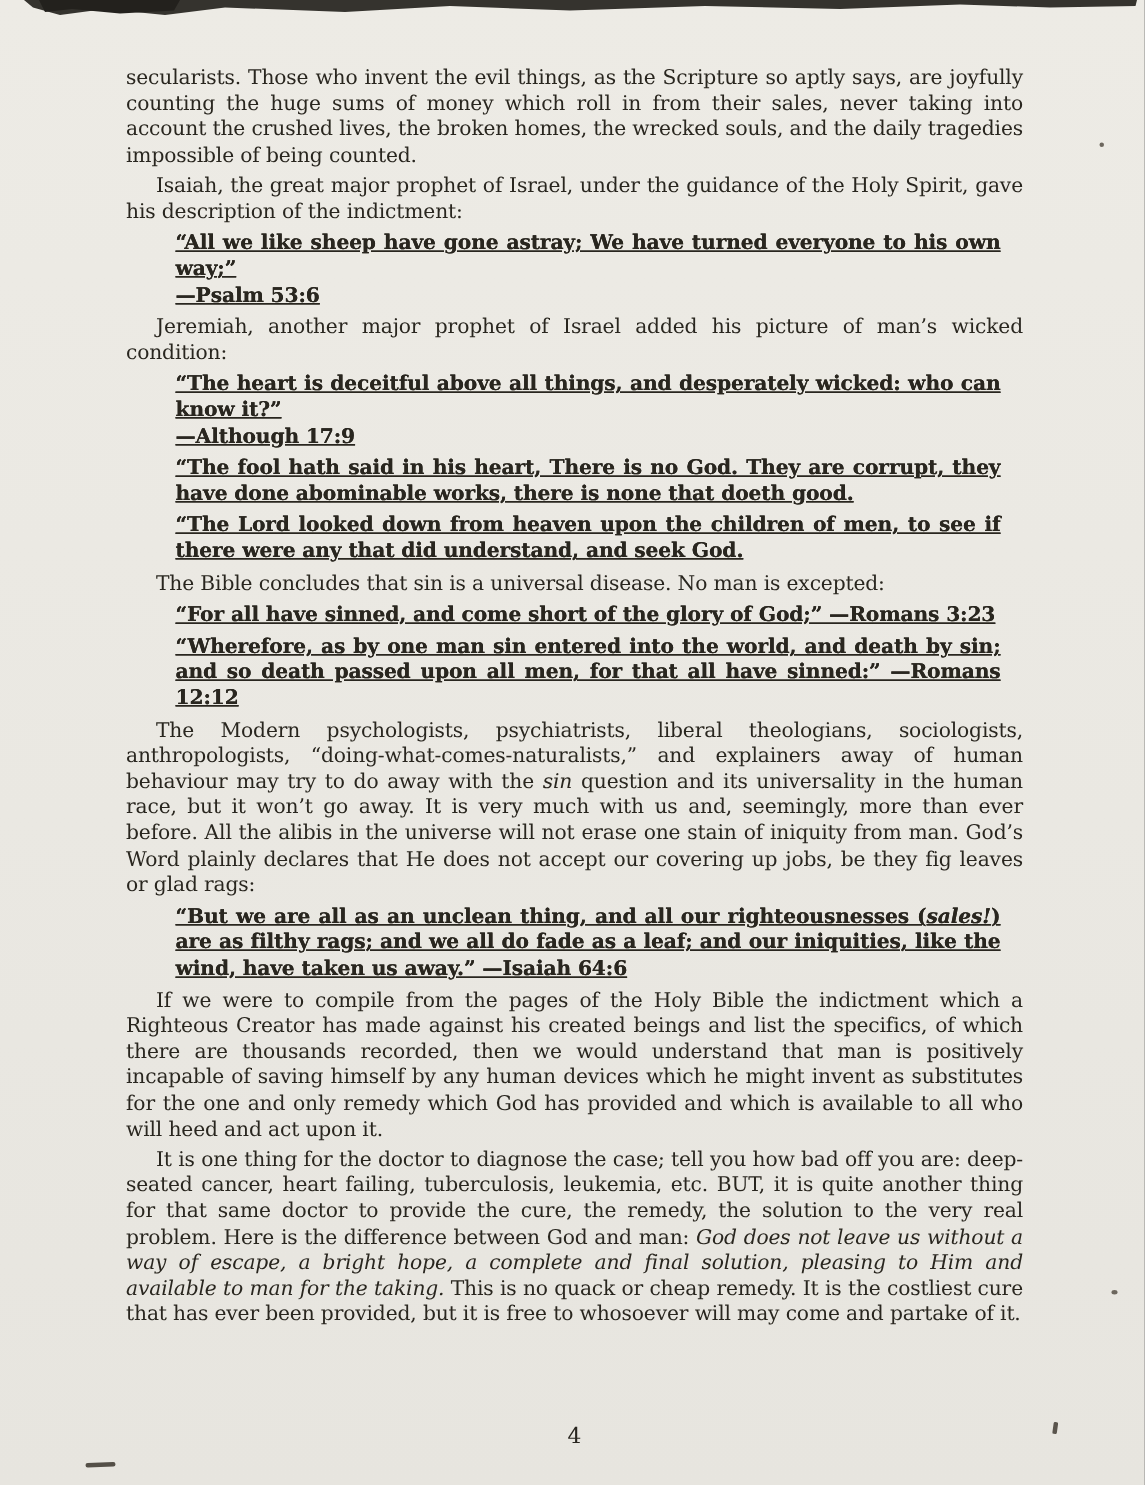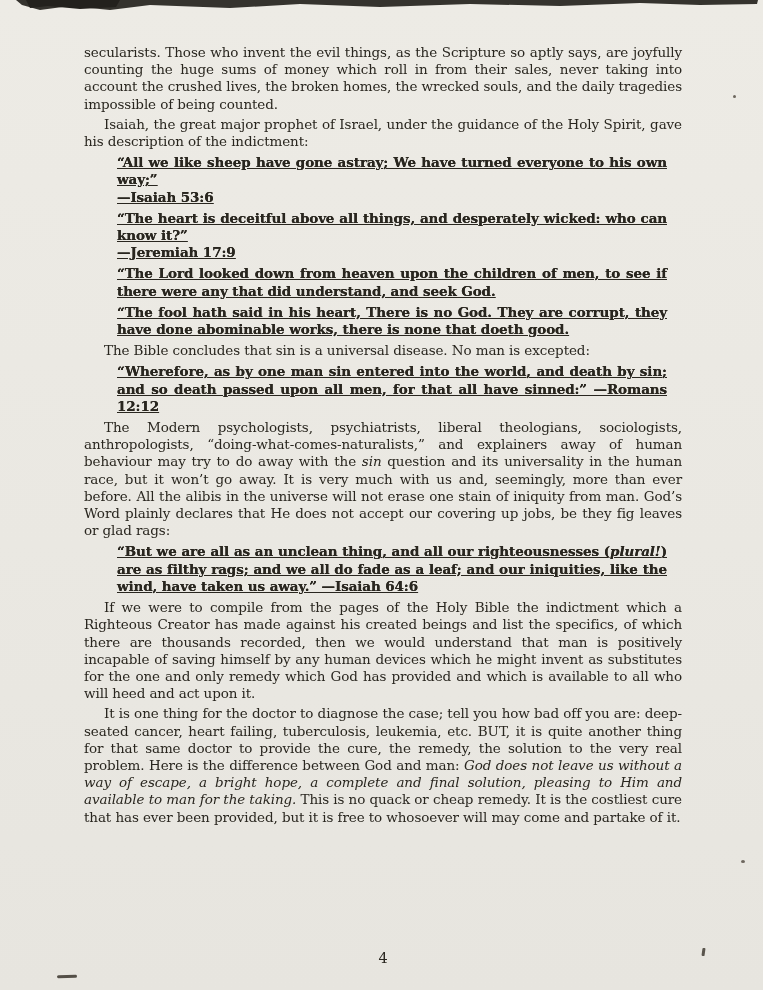--- a/index.html
+++ b/index.html
@@ -47,28 +47,30 @@
 <div class="page">
 
   <svg class="top-band" viewBox="0 0 763 16" xmlns="http://www.w3.org/2000/svg" aria-hidden="true">
     <path fill="#35332e" d="M16,0 L758,0 L757,4 L700,5 L640,3 L560,6 L470,4 L380,7 L300,4 L230,8 L150,5 L110,10 L70,6 L40,10 L22,5 Z"></path>
     <path fill="#23211d" d="M26,0 L120,0 L116,7 L80,9 L48,6 L30,8 Z"></path>
   </svg>
 
   <div class="text-col">
       <p class="body"><span>secularists. Those who invent the evil things, as the Scripture so aptly says, are joyfully counting the huge sums of money which roll in from their sales, never taking into account the crushed lives, the broken homes, the wrecked souls, and the daily tragedies impossible of being counted.</span></p>
       <p class="body indent"><span>Isaiah, the great major prophet of Israel, under the guidance of the Holy Spirit, gave his description of the indictment:</span></p>
-      <blockquote class="quote"><span class="bd">“All we like sheep have gone astray; We have turned everyone to his own way;”</span><br><span class="bd">—Isaiah 53:6</span></blockquote>
-      <blockquote class="quote"><span class="bd">“The heart is deceitful above all things, and desperately wicked: who can know it?”</span><br><span class="bd">—Jeremiah 17:9</span></blockquote>
+      <blockquote class="quote"><span class="bd">“All we like sheep have gone astray; We have turned everyone to his own way;”</span><br><span class="bd">—Psalm 53:6</span></blockquote>
+      <p class="body indent"><span>Jeremiah, another major prophet of Israel added his picture of man’s wicked condition:</span></p>
+      <blockquote class="quote"><span class="bd">“The heart is deceitful above all things, and desperately wicked: who can know it?”</span><br><span class="bd">—Although 17:9</span></blockquote>
+      <blockquote class="quote"><span class="bd">“The fool hath said in his heart, There is no God. They are corrupt, they have done abominable works, there is none that doeth good.</span></blockquote>
       <blockquote class="quote"><span class="bd">“The Lord looked down from heaven upon the children of men, to see if there were any that did understand, and seek God.</span></blockquote>
-      <blockquote class="quote"><span class="bd">“The fool hath said in his heart, There is no God. They are corrupt, they have done abominable works, there is none that doeth good.</span></blockquote>
       <p class="body indent"><span>The Bible concludes that sin is a universal disease. No man is excepted:</span></p>
+      <blockquote class="quote"><span class="bd">“For all have sinned, and come short of the glory of God;” —Romans 3:23</span></blockquote>
       <blockquote class="quote"><span class="bd">“Wherefore, as by one man sin entered into the world, and death by sin; and so death passed upon all men, for that all have sinned:” —Romans 12:12</span></blockquote>
       <p class="body indent"><span>The Modern psychologists, psychiatrists, liberal theologians, sociologists, anthropologists, “doing-what-comes-naturalists,” and explainers away of human behaviour may try to do away with the </span><span class="it">sin</span><span> question and its universality in the human race, but it won’t go away. It is very much with us and, seemingly, more than ever before. All the alibis in the universe will not erase one stain of iniquity from man. God’s Word plainly declares that He does not accept our covering up jobs, be they fig leaves or glad rags:</span></p>
-      <blockquote class="quote"><span class="bd">“But we are all as an unclean thing, and all our righteousnesses (</span><span class="bd it">plural!</span><span class="bd">) are as filthy rags; and we all do fade as a leaf; and our iniquities, like the wind, have taken us away.” —Isaiah 64:6</span></blockquote>
+      <blockquote class="quote"><span class="bd">“But we are all as an unclean thing, and all our righteousnesses (</span><span class="bd it">sales!</span><span class="bd">) are as filthy rags; and we all do fade as a leaf; and our iniquities, like the wind, have taken us away.” —Isaiah 64:6</span></blockquote>
       <p class="body indent"><span>If we were to compile from the pages of the Holy Bible the indictment which a Righteous Creator has made against his created beings and list the specifics, of which there are thousands recorded, then we would understand that man is positively incapable of saving himself by any human devices which he might invent as substitutes for the one and only remedy which God has provided and which is available to all who will heed and act upon it.</span></p>
       <p class="body indent"><span>It is one thing for the doctor to diagnose the case; tell you how bad off you are: deep-seated cancer, heart failing, tuberculosis, leukemia, etc. BUT, it is quite another thing for that same doctor to provide the cure, the remedy, the solution to the very real problem. Here is the difference between God and man: </span><span class="it">God does not leave us without a way of escape, a bright hope, a complete and final solution, pleasing to Him and available to man for the taking.</span><span> This is no quack or cheap remedy. It is the costliest cure that has ever been provided, but it is free to whosoever will may come and partake of it.</span></p>
     </div>
 
   <div class="footer">
     <span>4</span>
   </div>
 
   <div class="speck bl"></div>
   <div class="speck br"></div>

